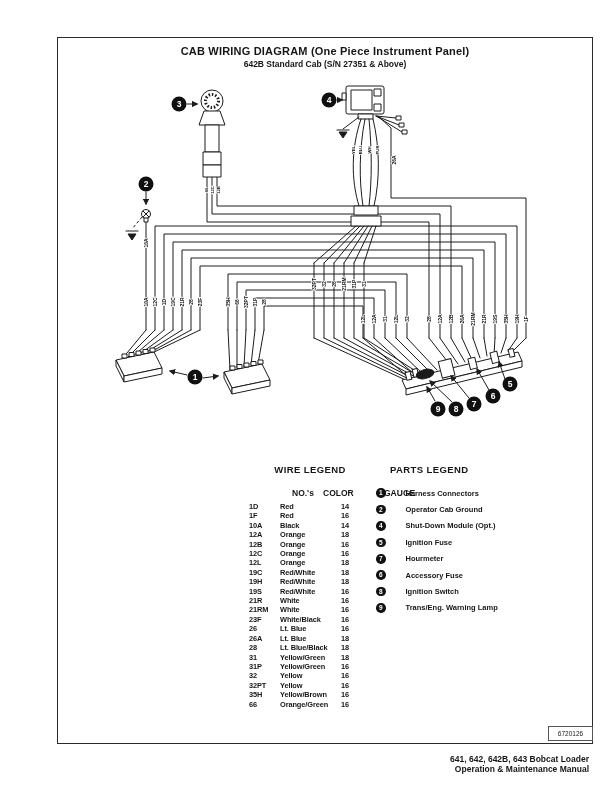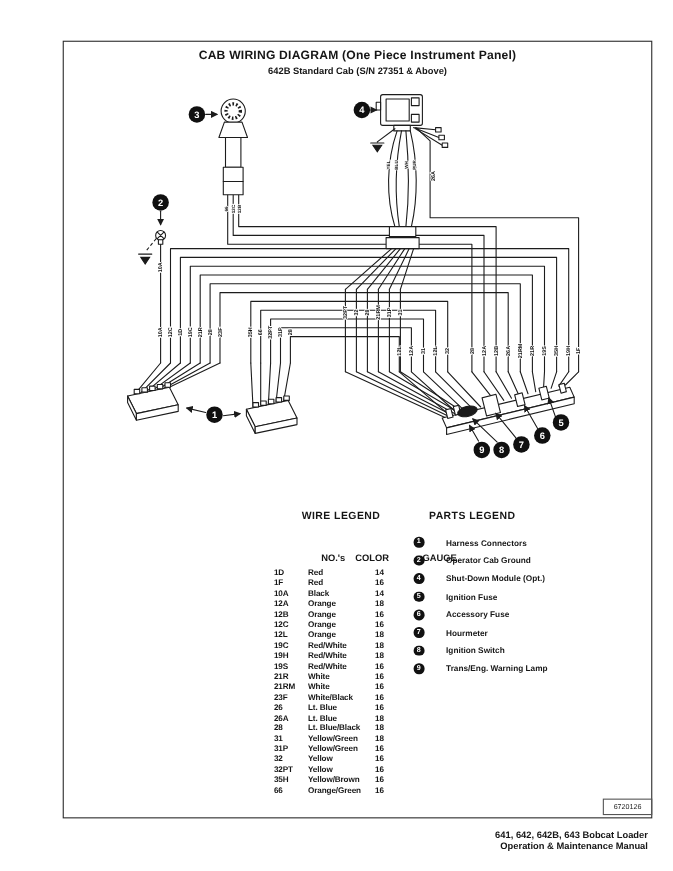--- a/index.html
+++ b/index.html
@@ -15,21 +15,21 @@
   .c{fill:#fff;stroke:#1c1c1c;stroke-width:1;stroke-linejoin:round;}
   .dk{fill:#1a1a1a;stroke:#1a1a1a;}
   .wl{font:700 5px "Liberation Sans",sans-serif;fill:#111;text-anchor:middle;
       stroke:#fff;stroke-width:1.6px;paint-order:stroke;}
   .wls{font:700 4.2px "Liberation Sans",sans-serif;fill:#111;text-anchor:middle;
       stroke:#fff;stroke-width:1.4px;paint-order:stroke;}
   .co{fill:#101010;stroke:none;}
   .cn{font:700 8.5px "Liberation Sans",sans-serif;fill:#fff;text-anchor:middle;stroke:none;}
   .wire-legend{position:absolute;left:191px;top:426px;width:122px;}
   .wl-title{font:700 9.5px "Liberation Sans",sans-serif;text-align:center;letter-spacing:.4px;}
-  .wl-head{display:grid;grid-template-columns:31px 61px 30px;font:700 8.5px "Liberation Sans",sans-serif;margin-top:27px;padding-left:43px;}
+  .wl-head{display:grid;grid-template-columns:31px 61px 30px;font:700 8.5px "Liberation Sans",sans-serif;margin-top:13px;padding-left:43px;}
   .wl-head .g{text-align:right;}
   .wl-rows{margin-top:4px;}
   .wrow{display:grid;grid-template-columns:31px 61px 30px;font:700 7.4px/9.4px "Liberation Sans",sans-serif;letter-spacing:-.1px;}
   .wgauge{}
   .parts-legend{position:absolute;left:318px;top:426px;width:175px;}
   .pl-title{font:700 9.5px "Liberation Sans",sans-serif;margin-left:14px;letter-spacing:.4px;}
   .pl-items{margin-top:10px;}
   .part{display:flex;align-items:center;gap:20px;height:16.4px;}
   .pnum{flex:0 0 9.5px;width:9.5px;height:9.5px;border-radius:50%;background:#111;color:#fff;
         font:700 6.5px/9.5px "Liberation Sans",sans-serif;text-align:center;}
@@ -407,26 +407,26 @@
         </div>
           <div class="part">
           <span class="pnum">4</span>
           <span class="plabel">Shut-Down Module (Opt.)</span>
         </div>
           <div class="part">
           <span class="pnum">5</span>
           <span class="plabel">Ignition Fuse</span>
         </div>
           <div class="part">
+          <span class="pnum">7</span>
+          <span class="plabel">Hourmeter</span>
+        </div>
+          <div class="part">
           <span class="pnum">6</span>
           <span class="plabel">Accessory Fuse</span>
-        </div>
-          <div class="part">
-          <span class="pnum">7</span>
-          <span class="plabel">Hourmeter</span>
         </div>
           <div class="part">
           <span class="pnum">8</span>
           <span class="plabel">Ignition Switch</span>
         </div>
           <div class="part">
           <span class="pnum">9</span>
           <span class="plabel">Trans/Eng. Warning Lamp</span>
         </div>
         </div>

